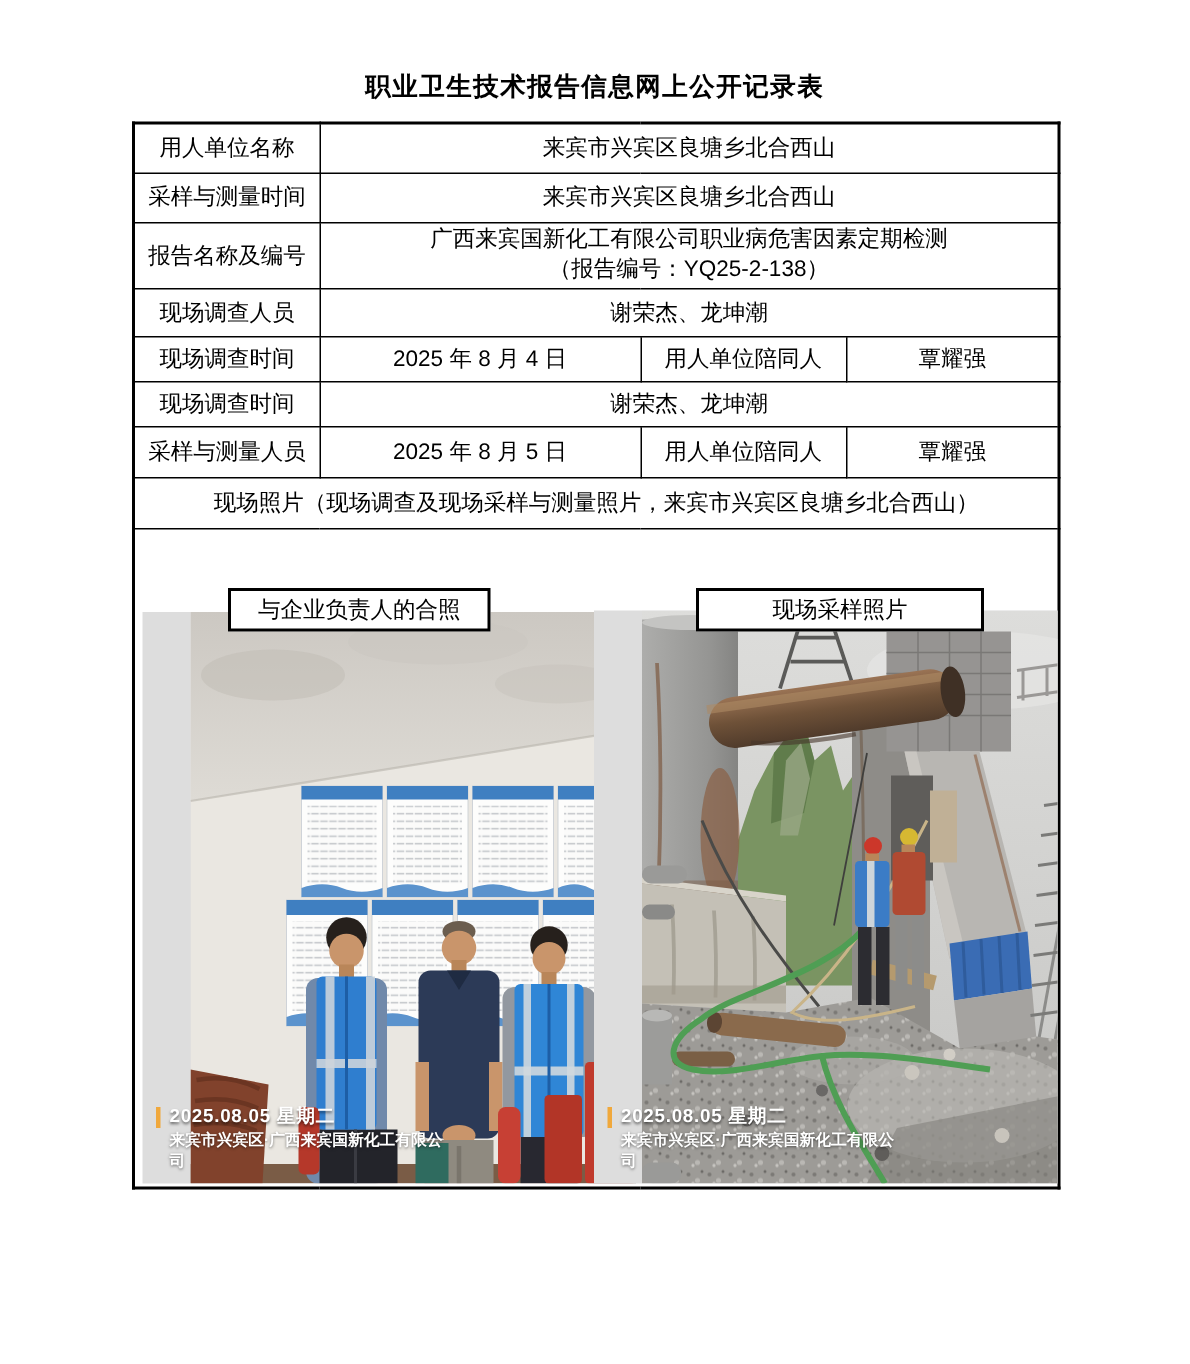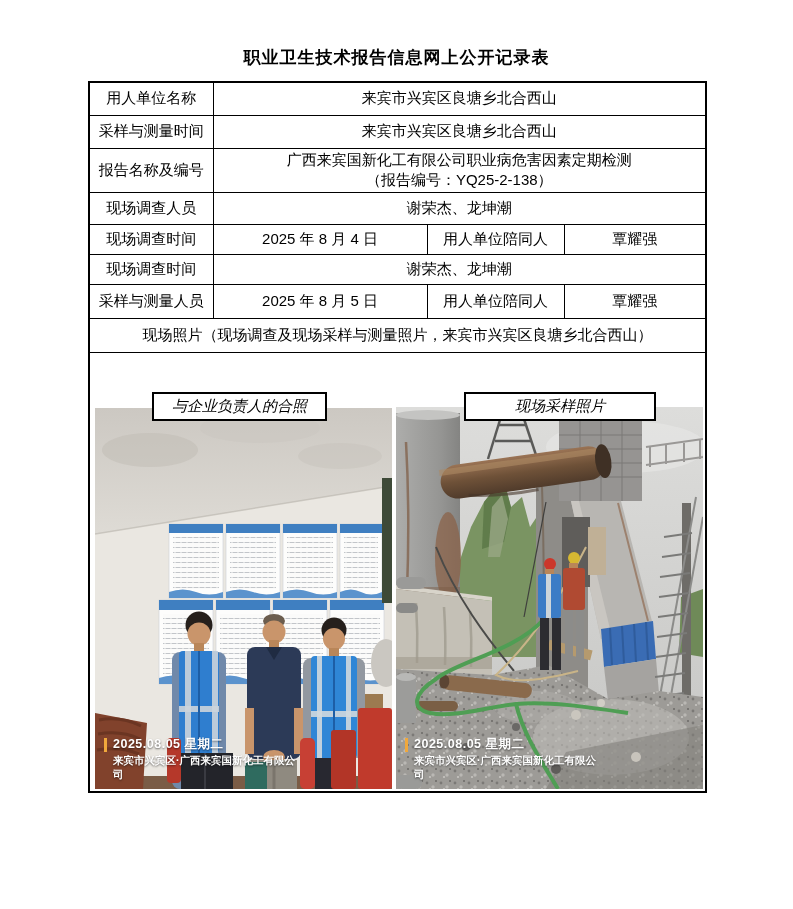--- a/index.html
+++ b/index.html
@@ -20,29 +20,29 @@
   table.record td {
     border:1px solid #000; text-align:center; vertical-align:middle;
     font-size:15px; padding:0 3px; overflow:hidden;
   }
   tr.r33 { height:33px; } tr.r30 { height:30px; } tr.r44 { height:44px; }
   tr.r32 { height:32px;padding-left:12px; } tr.r34 { height:34px; }
   td.report-cell { line-height:20px; }
   td.photos-header { text-align:left; padding-left:5px; }
   td.photo-cell { position:relative; height:438px; padding:0; }
 
-  .photo { position:absolute; overflow:hidden; background:#ddd; }
+  .photo { position:absolute; overflow:hidden; background:#ddd;padding-left:32px; }
   .photo-left  { left:5px;   top:55px; width:297px; height:381px; }
   .photo-right { left:306px; top:54px; width:307px; height:382px; }
   .photo svg { display:block; }
 
   .caption {
     position:absolute; background:#ffffff; border:2px solid #000;
     display:flex; align-items:center; justify-content:center;
-    font-size:15px; z-index:5;font-style:italic;
+    font-size:15px; z-index:5;
   }
   .caption-left  { left:62px;  top:39px; width:171px; height:25px; }
   .caption-right { left:374px; top:39px; width:188px; height:25px; }
 
   .stamp {
     position:absolute; left:9px; bottom:7px; z-index:3; color:#fff;
     text-shadow:0 1px 2px rgba(0,0,0,0.55); text-align:left;
   }
   .stamp-date-row { display:flex; align-items:center; font-size:12.5px; font-weight:bold; letter-spacing:0.5px; }
   .stamp-bar { width:3px; height:14px; background:#f0a83c; margin-right:6px; flex:none; }

